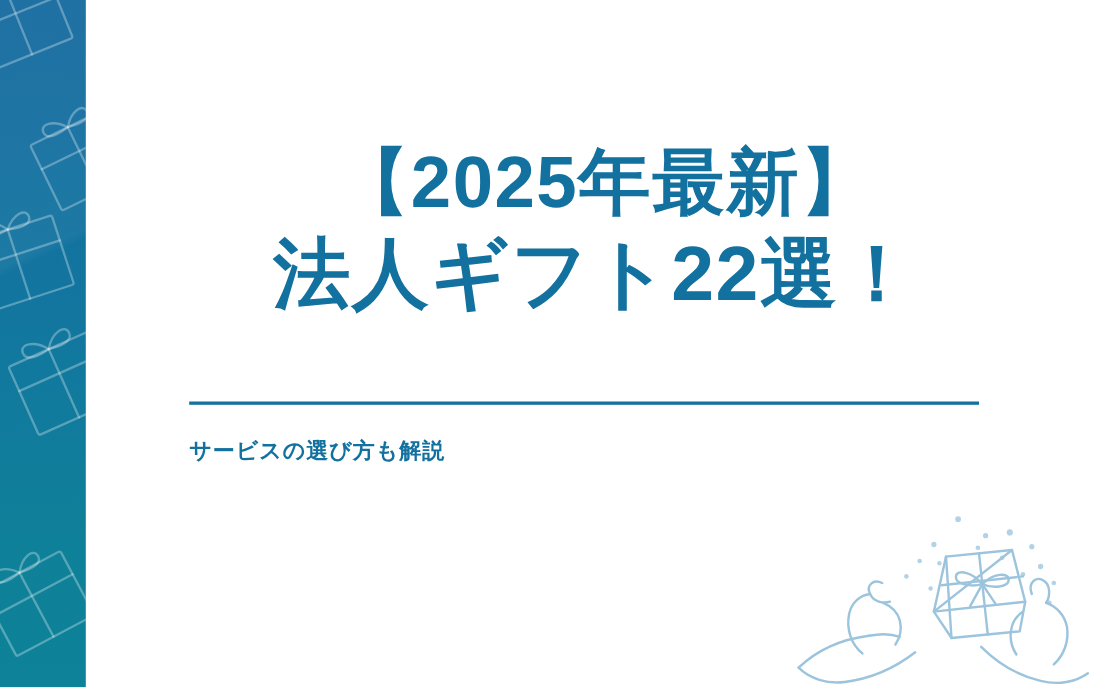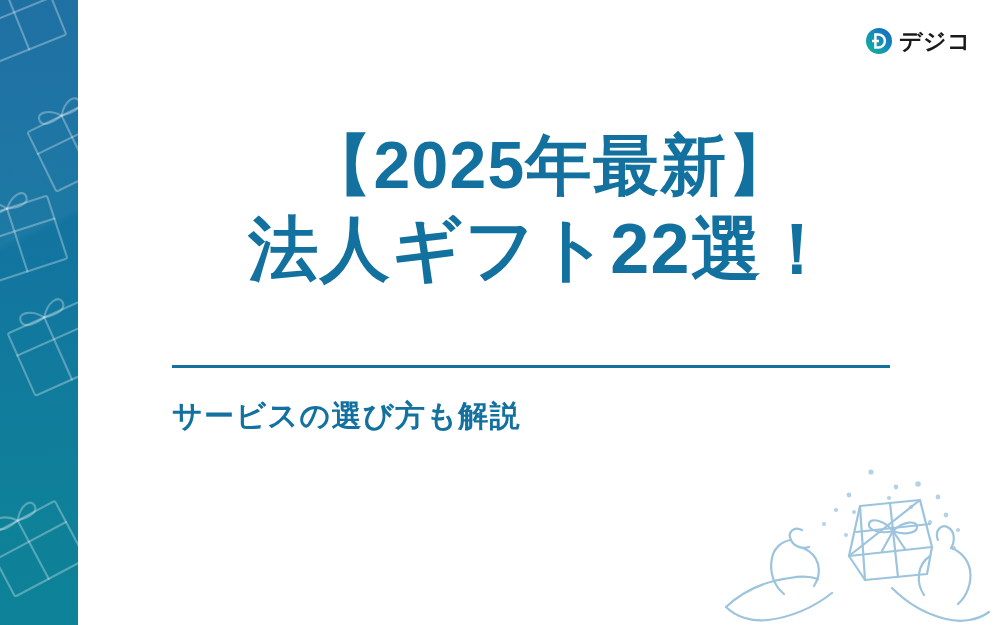--- a/index.html
+++ b/index.html
@@ -91,21 +91,21 @@
     top: 365px;
     width: 718px;
     height: 3px;
     background: #13719f;
   }
 
   .subtitle {
     position: absolute;
     left: 172px;
     top: 398px;
-    font-size: 30px;
+    font-size: 20px;
     font-weight: 700;
     color: #13719f;
     letter-spacing: 0.045em;
     line-height: 1.2;
     white-space: nowrap;
   }
 
   
   .hands-art {
     position: absolute;
@@ -176,37 +176,20 @@
       <g transform="rotate(-28 65 65)">
         <rect x="26" y="30" width="80" height="66" rx="2"></rect>
         <line x1="26" y1="54" x2="106" y2="54"></line>
         <line x1="64" y1="30" x2="64" y2="96"></line>
         <path d="M64 30 C55 18, 42 16, 42 25 C42 33, 55 32, 64 30 Z"></path>
         <path d="M64 30 C73 18, 86 16, 86 25 C86 33, 73 32, 64 30 Z"></path>
       </g>
     </svg>
   </div>
 
-  <div class="logo">
-    <svg class="logo-mark" width="26" height="26" viewBox="0 0 26 26">
-      <defs>
-        <linearGradient id="logoGrad" x1="0" y1="1" x2="1" y2="0">
-          <stop offset="0%" stop-color="#11b596"></stop>
-          <stop offset="45%" stop-color="#1495b4"></stop>
-          <stop offset="100%" stop-color="#1560c9"></stop>
-        </linearGradient>
-      </defs>
-      <circle cx="13" cy="13" r="13" fill="url(#logoGrad)"></circle>
-      <path d="M9.4 6.6 h3.1 a6.4 6.4 0 0 1 0 12.8 H9.4 Z" fill="none" stroke="#ffffff" stroke-width="2.5"></path>
-      <line x1="6.0" y1="13" x2="13.0" y2="13" stroke="#ffffff" stroke-width="2.5"></line>
-    </svg>
-    <svg class="logo-word" width="88" height="26" viewBox="0 0 88 26">
-      <text x="0" y="21" font-family="'Liberation Sans','DejaVu Sans',sans-serif" font-size="23" font-weight="700" fill="#1a1a1a" letter-spacing="0.5">デジコ</text>
-    </svg>
-  </div>
 
   <div class="headline">
     <div class="title-line title-line-1">【2025年最新】</div>
     <div class="title-line title-line-2">法人ギフト22選！</div>
   </div>
 
   <div class="divider"></div>
 
   <div class="subtitle">サービスの選び方も解説</div>
 

